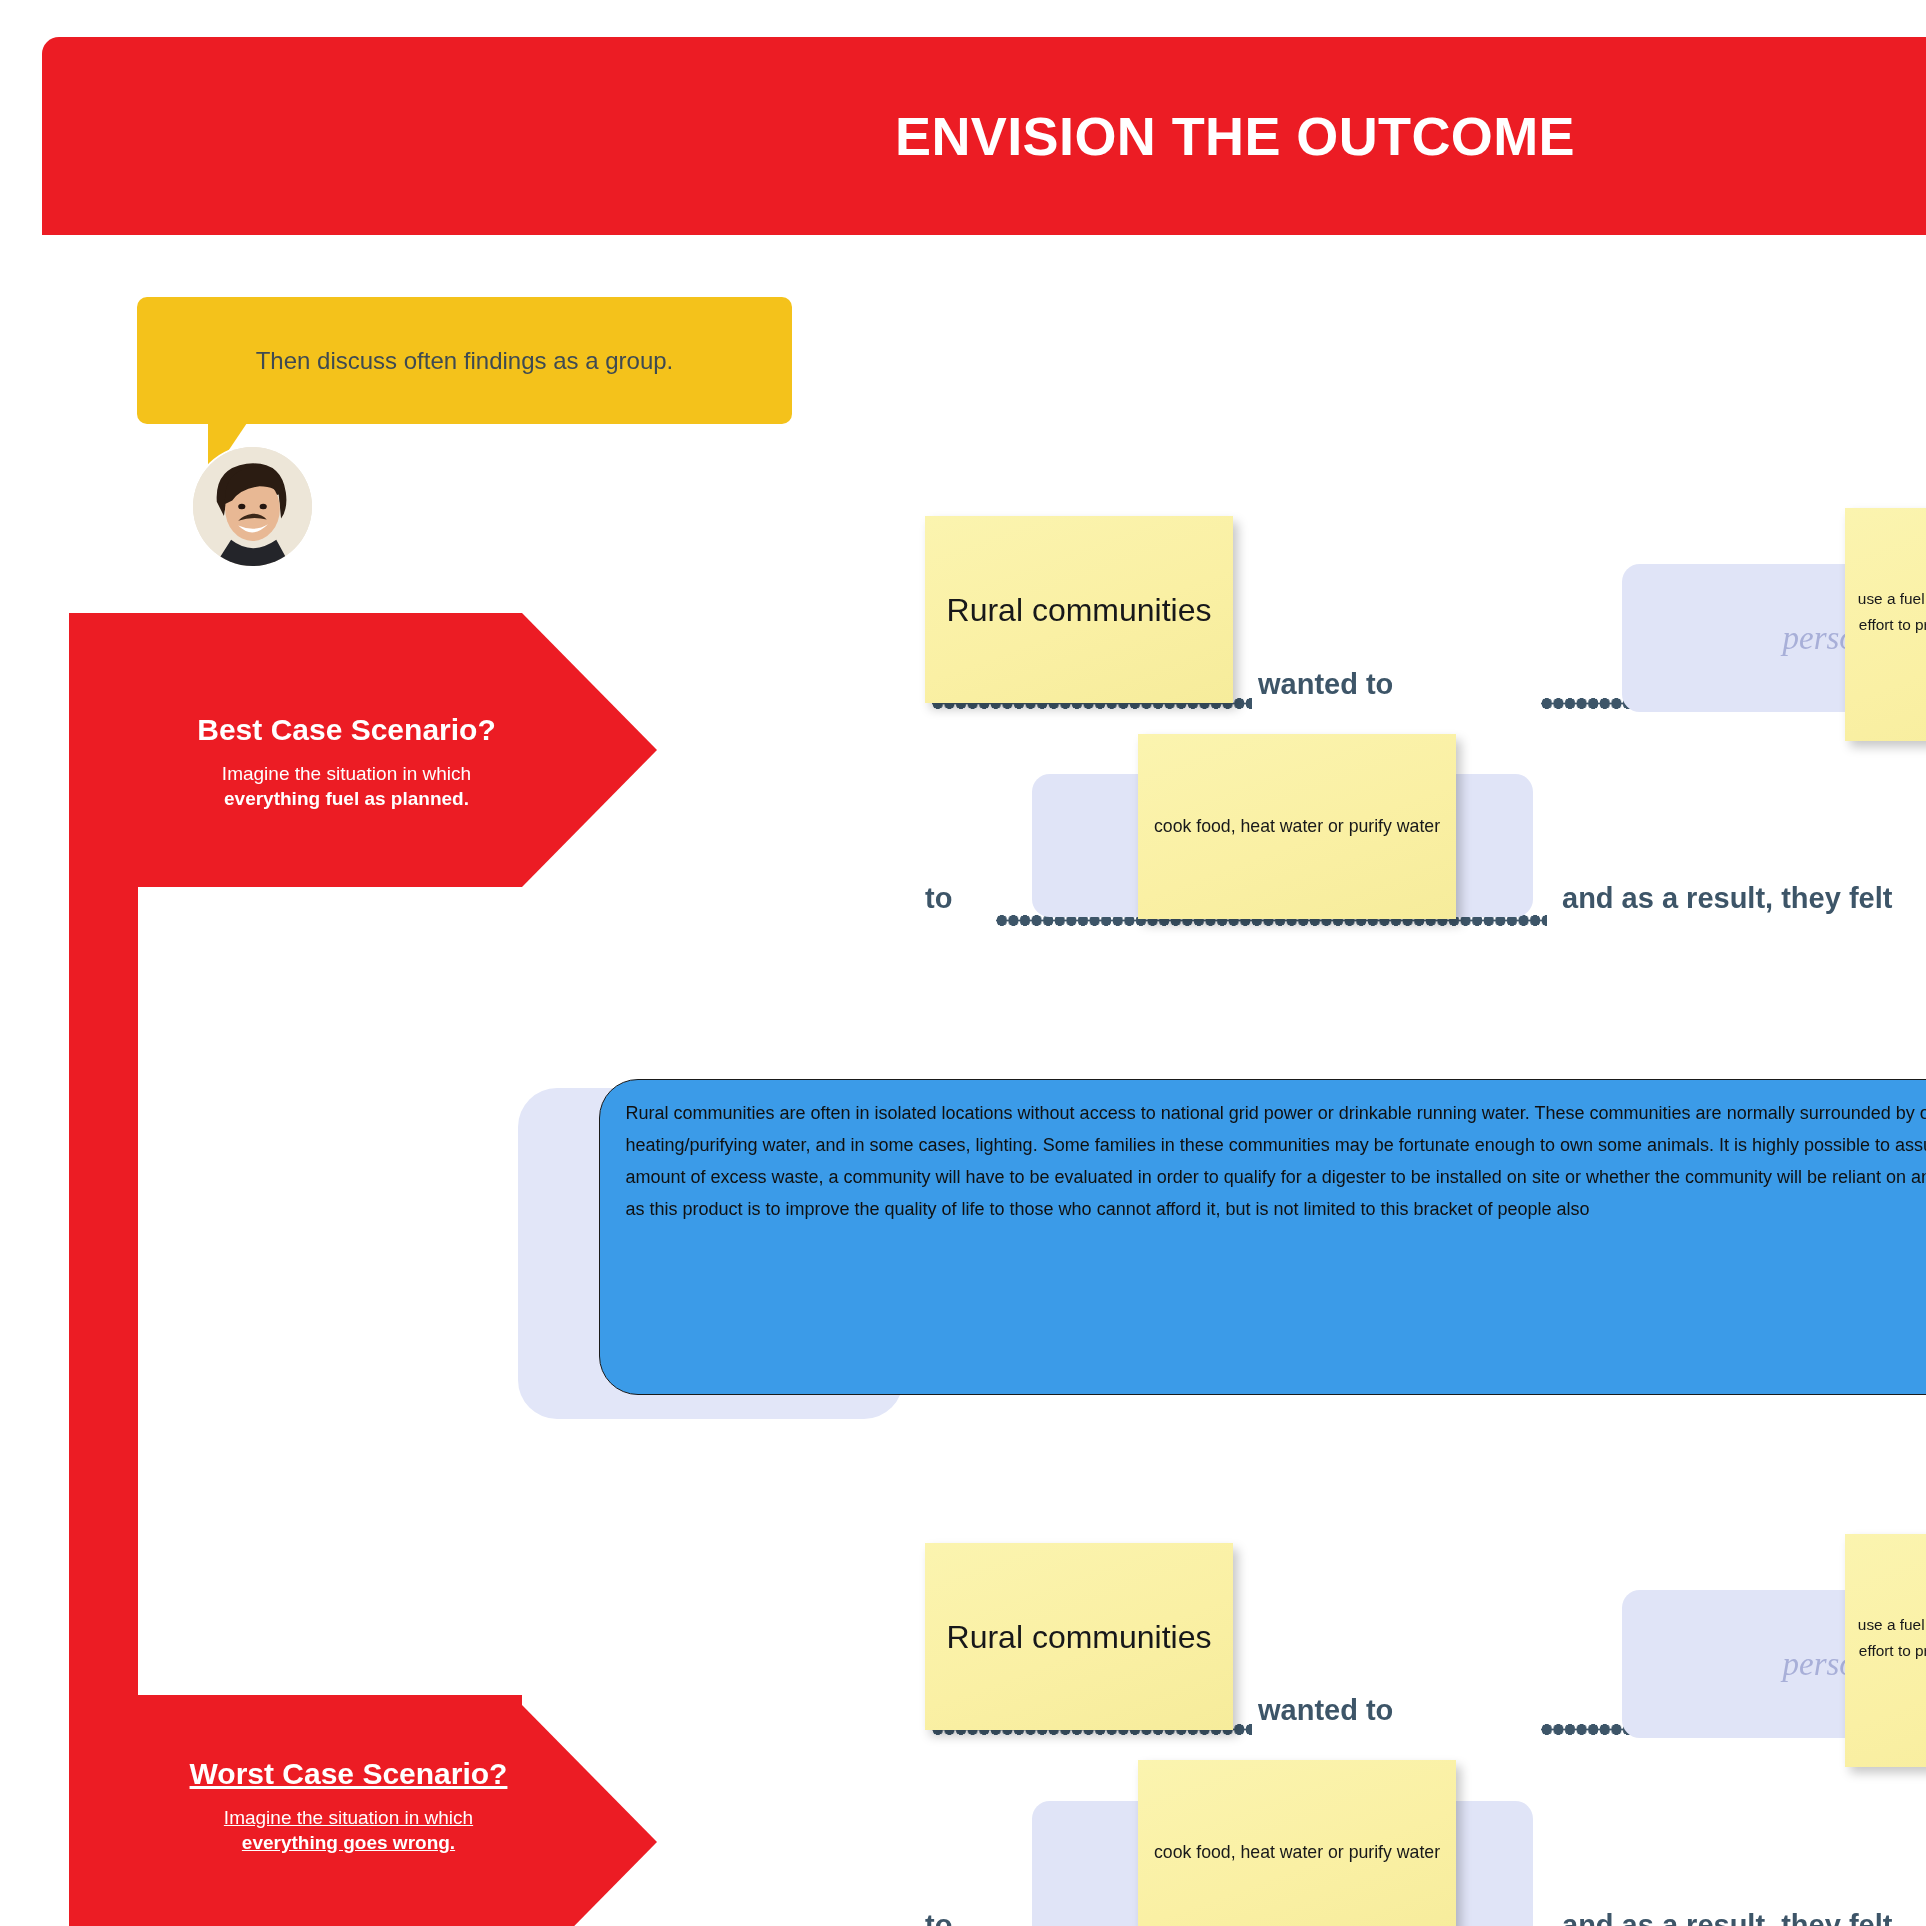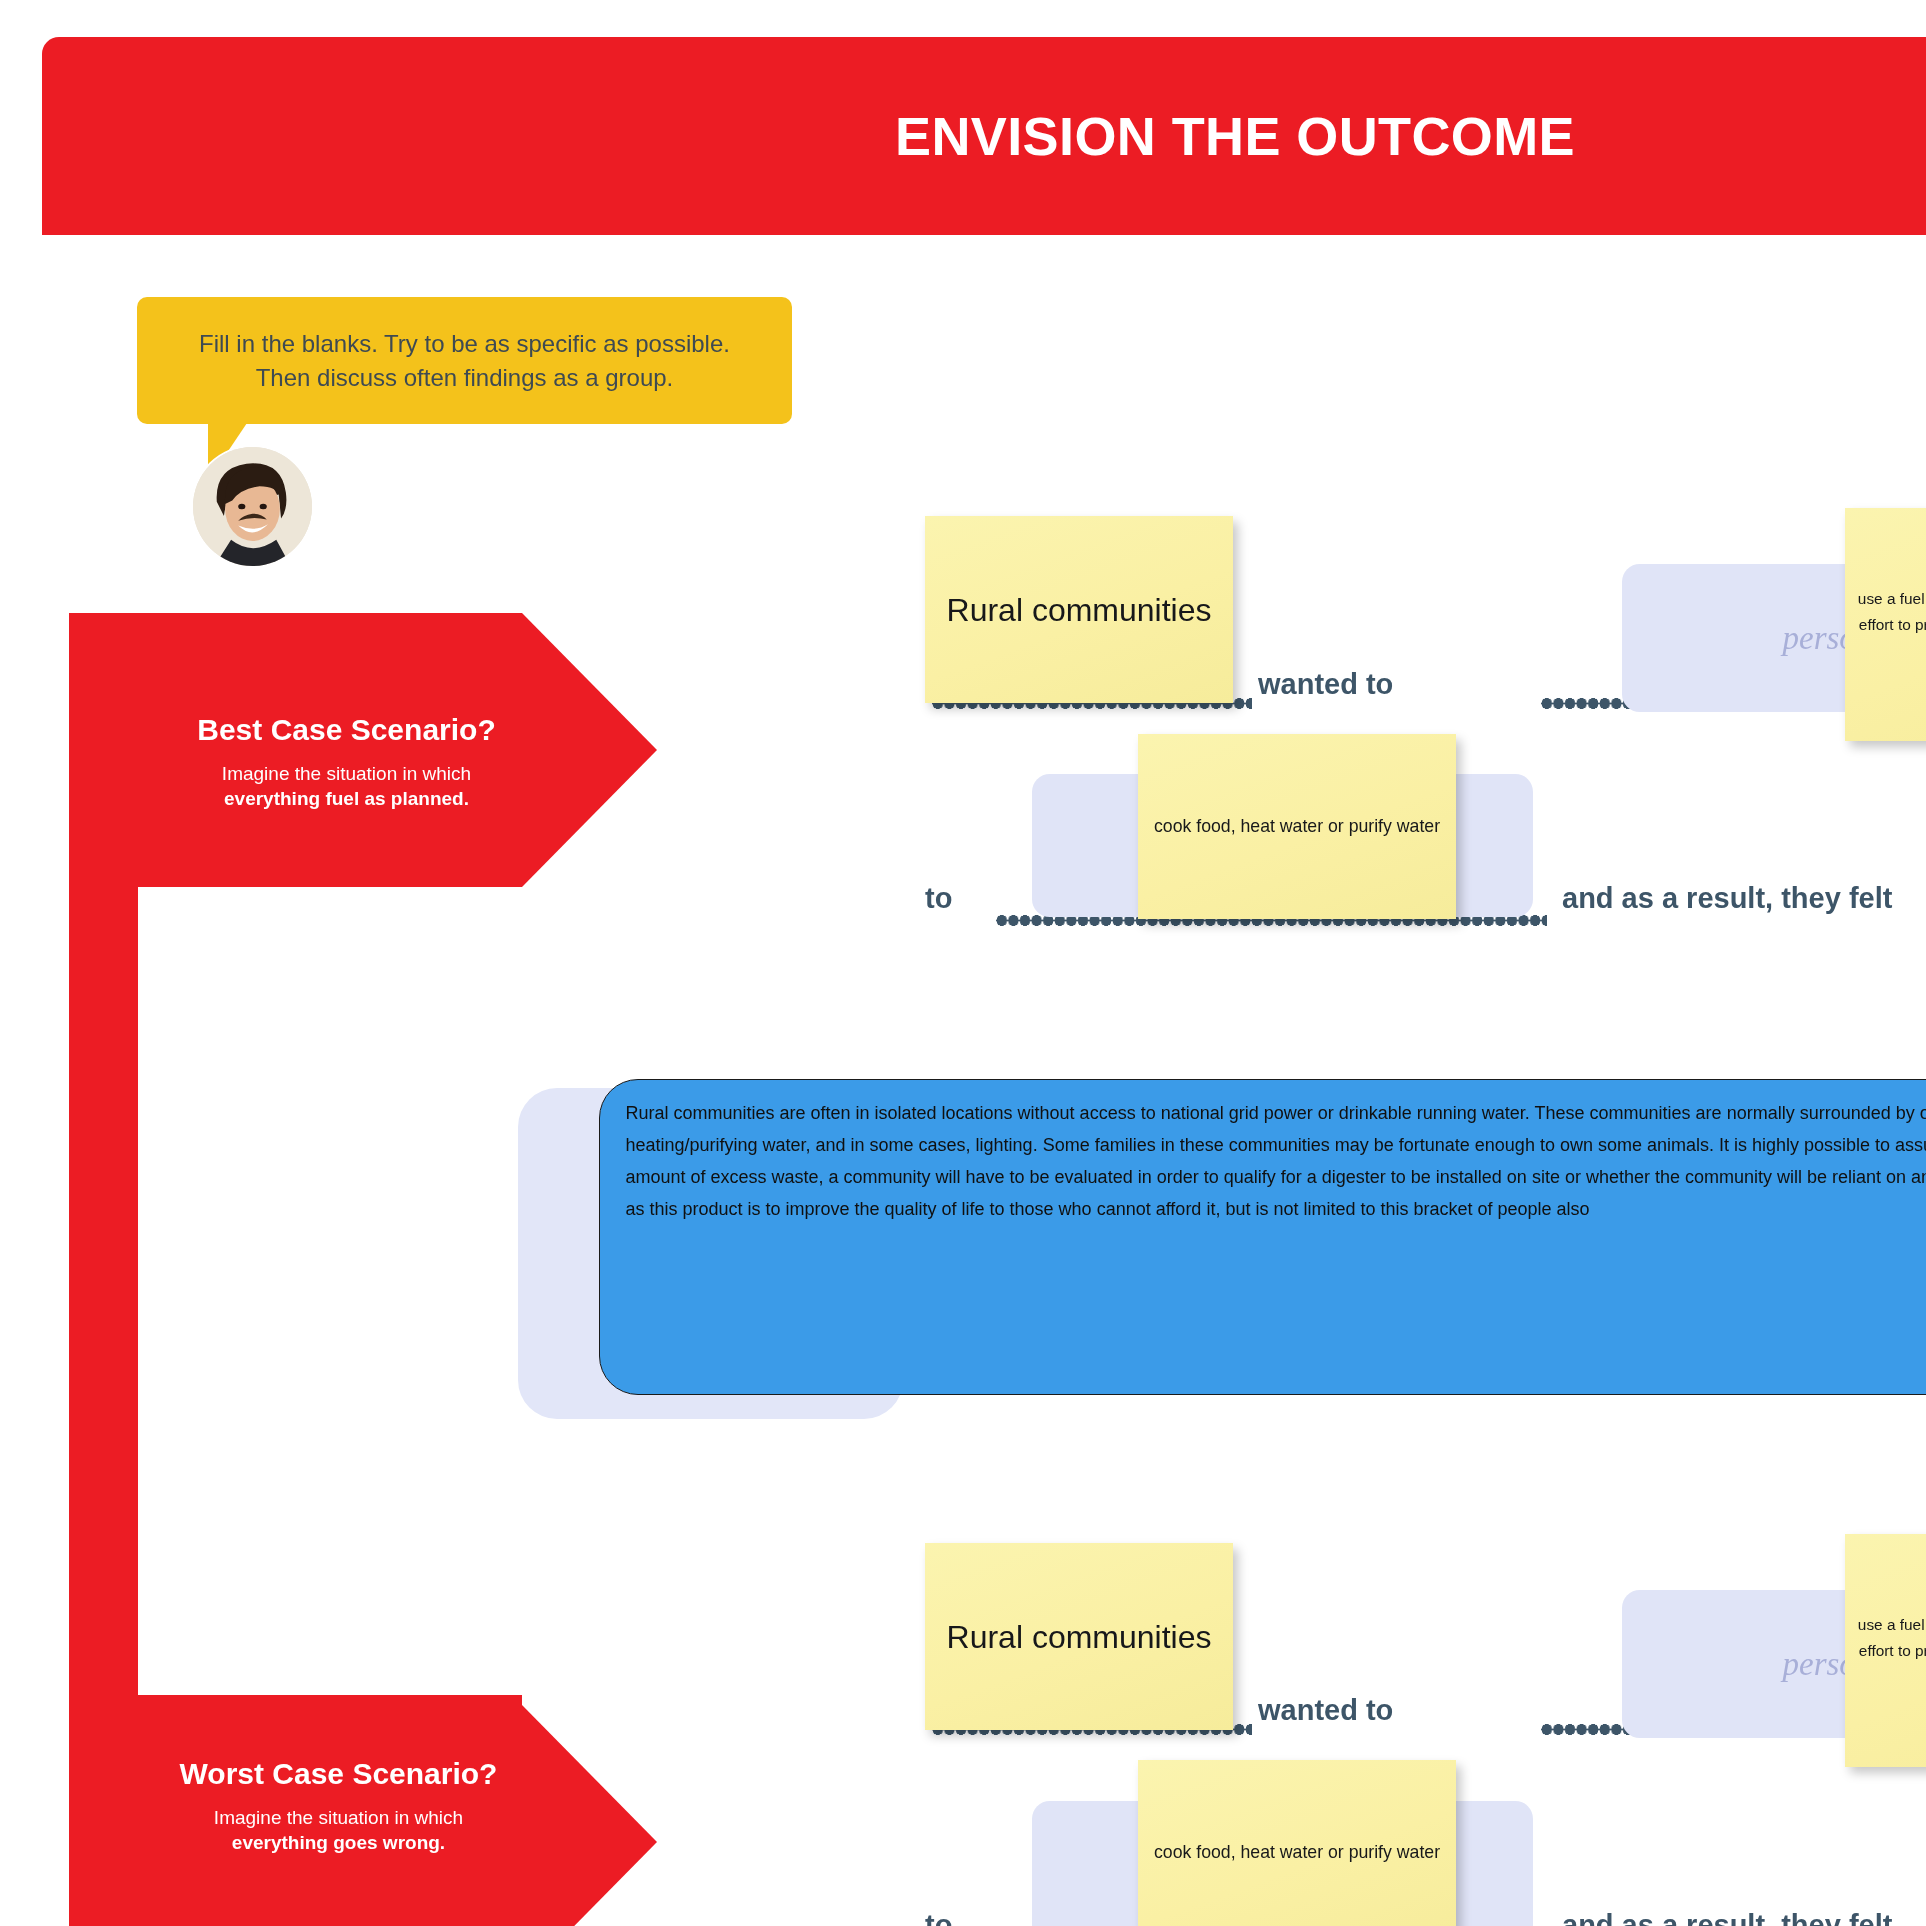--- a/index.html
+++ b/index.html
@@ -126,21 +126,20 @@
   }
 </style>
 </head>
 <body>
 
 <div class="header-bar">
   <div class="header-title">ENVISION THE  OUTCOME</div>
 </div>
 
 <div class="bubble">
-  <div class="bubble-line">Fill in the blanks. Try to be as specific as possible.</div>
   <div class="bubble-line">Then discuss often findings as a group.</div>
 </div>
 <div class="bubble-tail"></div>
 <div class="avatar">
   <svg viewBox="0 0 100 100" xmlns="http://www.w3.org/2000/svg">
     <rect width="100" height="100" fill="#EDE6D8"></rect>
     <path d="M20 46 Q18 18 45 14 Q74 11 78 38 Q80 52 74 60 L72 40 Q55 46 38 38 Q28 40 26 58 Z" fill="#2B1C12"></path>
     <ellipse cx="50" cy="52" rx="23" ry="27" fill="#E8B894"></ellipse>
     <path d="M27 48 Q25 20 50 17 Q76 15 75 42 Q70 33 56 33 Q40 35 33 45 Z" fill="#2B1C12"></path>
     <ellipse cx="41" cy="50" rx="3" ry="2.4" fill="#241610"></ellipse>
@@ -194,21 +193,21 @@
 </div>
 
 <div class="panel-shadowbox" style="left:518px;top:1088px;width:385px;height:331px;"></div>
 <div class="panel" style="left:599px;top:1079px;width:2161px;height:316px;">
   <p>Rural communities are often in isolated locations without access to national grid power or drinkable running water. These communities are normally surrounded by open land, grass, trees, and other plants. Their main source of fuel is wood - fire is used for cooking, heating/purifying water, and in some cases, lighting. Some families in these communities may be fortunate enough to own some animals. It is highly possible to assume that these communities are utilising a portion of their waste to fertilise soil. Depending on the amount of excess waste, a community will have to be evaluated in order to qualify for a digester to be installed on site or whether the community will be reliant on an external supply of biogas. This is where the government and other national bodies need to step in as this product is to improve the quality of life to those who cannot afford it, but is not limited to this bracket of people also</p>
 </div>
 
 <div class="arrow-shell" style="left:69px;top:1695px;">
   <div class="arrow-body" style="left:0;top:0;width:453px;height:293px;"></div>
   <div class="arrow-head" style="left:453px;top:9.6px;"></div>
-  <div class="arrow-text" style="left:46px;top:62px;">
+  <div class="arrow-text" style="left:56px;top:62px;text-decoration:underline;">
     <div class="arrow-head-title">Worst Case Scenario?</div>
     <div class="arrow-sub">
       <span>Imagine the situation in which</span><br>
       <b>everything goes wrong.</b>
     </div>
   </div>
 </div>
 
 <div class="dotline" style="left:932px;top:1724px;width:320px;"></div>
 <div class="sentence-word" style="left:1258px;top:1694px;">wanted to</div>

